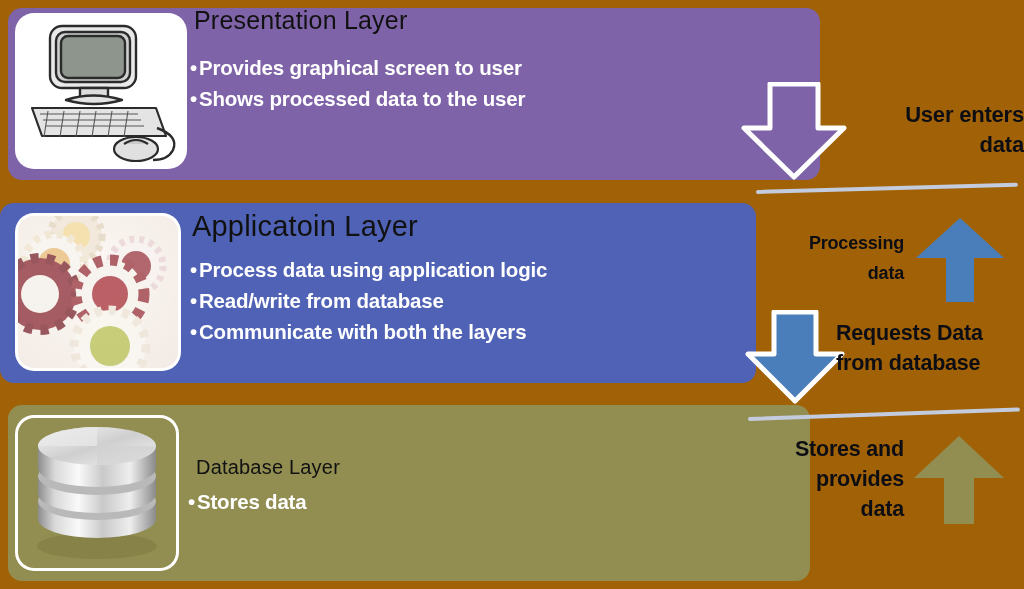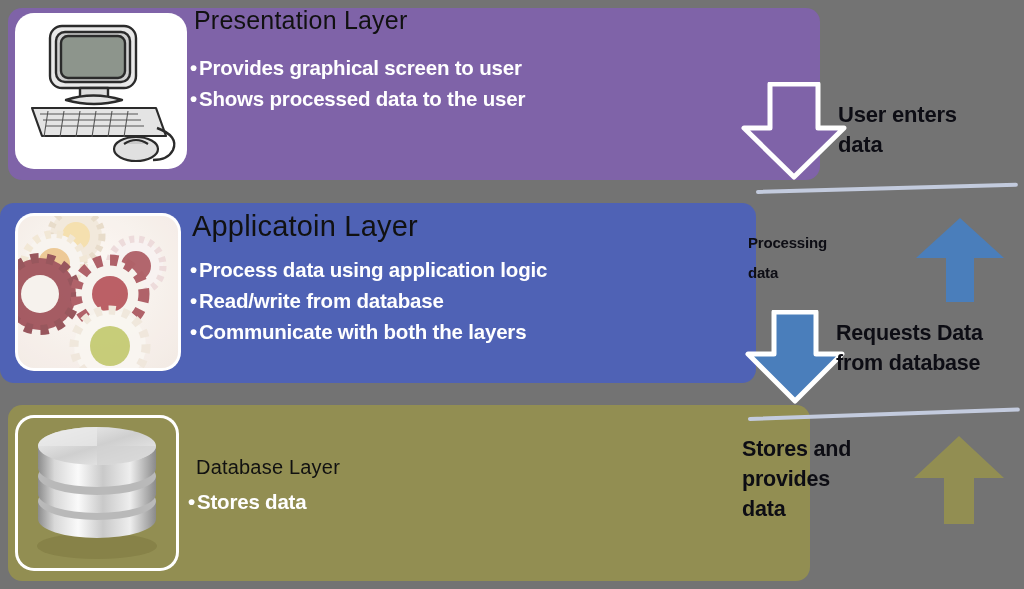--- a/index.html
+++ b/index.html
@@ -7,21 +7,21 @@
     padding: 0;
     background: #ffffff;
   }
   body {
     font-family: "Liberation Sans", sans-serif;
   }
   #canvas {
     position: relative;
     width: 1024px;
     height: 589px;
-    background: #737373;
+    background: #a16207;
     overflow: hidden;
     text-decoration: underline;
   }
 
   
   .layer-band {
     position: absolute;
     border-radius: 14px;
   }
   .layer-presentation { left: 8px;  top: 8px;   width: 812px; height: 172px; background: #7F63A8; }
@@ -85,26 +85,26 @@
     border-radius: 2px;
   }
   .divider-top    { left: 756px; top: 190px; width: 262px; transform: rotate(-1.6deg); transform-origin: left center; }
   .divider-bottom { left: 748px; top: 417px; width: 272px; transform: rotate(-2.0deg); transform-origin: left center; }
 
   
   .caption {
     position: absolute;
     color: #0d0d14;
     font-weight: 700;
-    text-align: left;
+    text-align: right;
     line-height: 30px;
     letter-spacing: -0.2px;
   }
   .caption-user-enters   { left: 838px; top: 100px; width: 186px; font-size: 22px; }
-  .caption-processing    { left: 748px; top: 228px; width: 156px; font-size: 15px; }
+  .caption-processing    { left: 748px; top: 228px; width: 156px; font-size: 18px; }
   .caption-requests      { left: 836px; top: 318px; width: 190px; font-size: 21.5px; text-align: left; }
   .caption-stores        { left: 742px; top: 434px; width: 162px; font-size: 21.5px; }
 </style>
 </head>
 <body>
 
 <div id="canvas">
 
   <div class="layer-band layer-presentation"></div>
 

